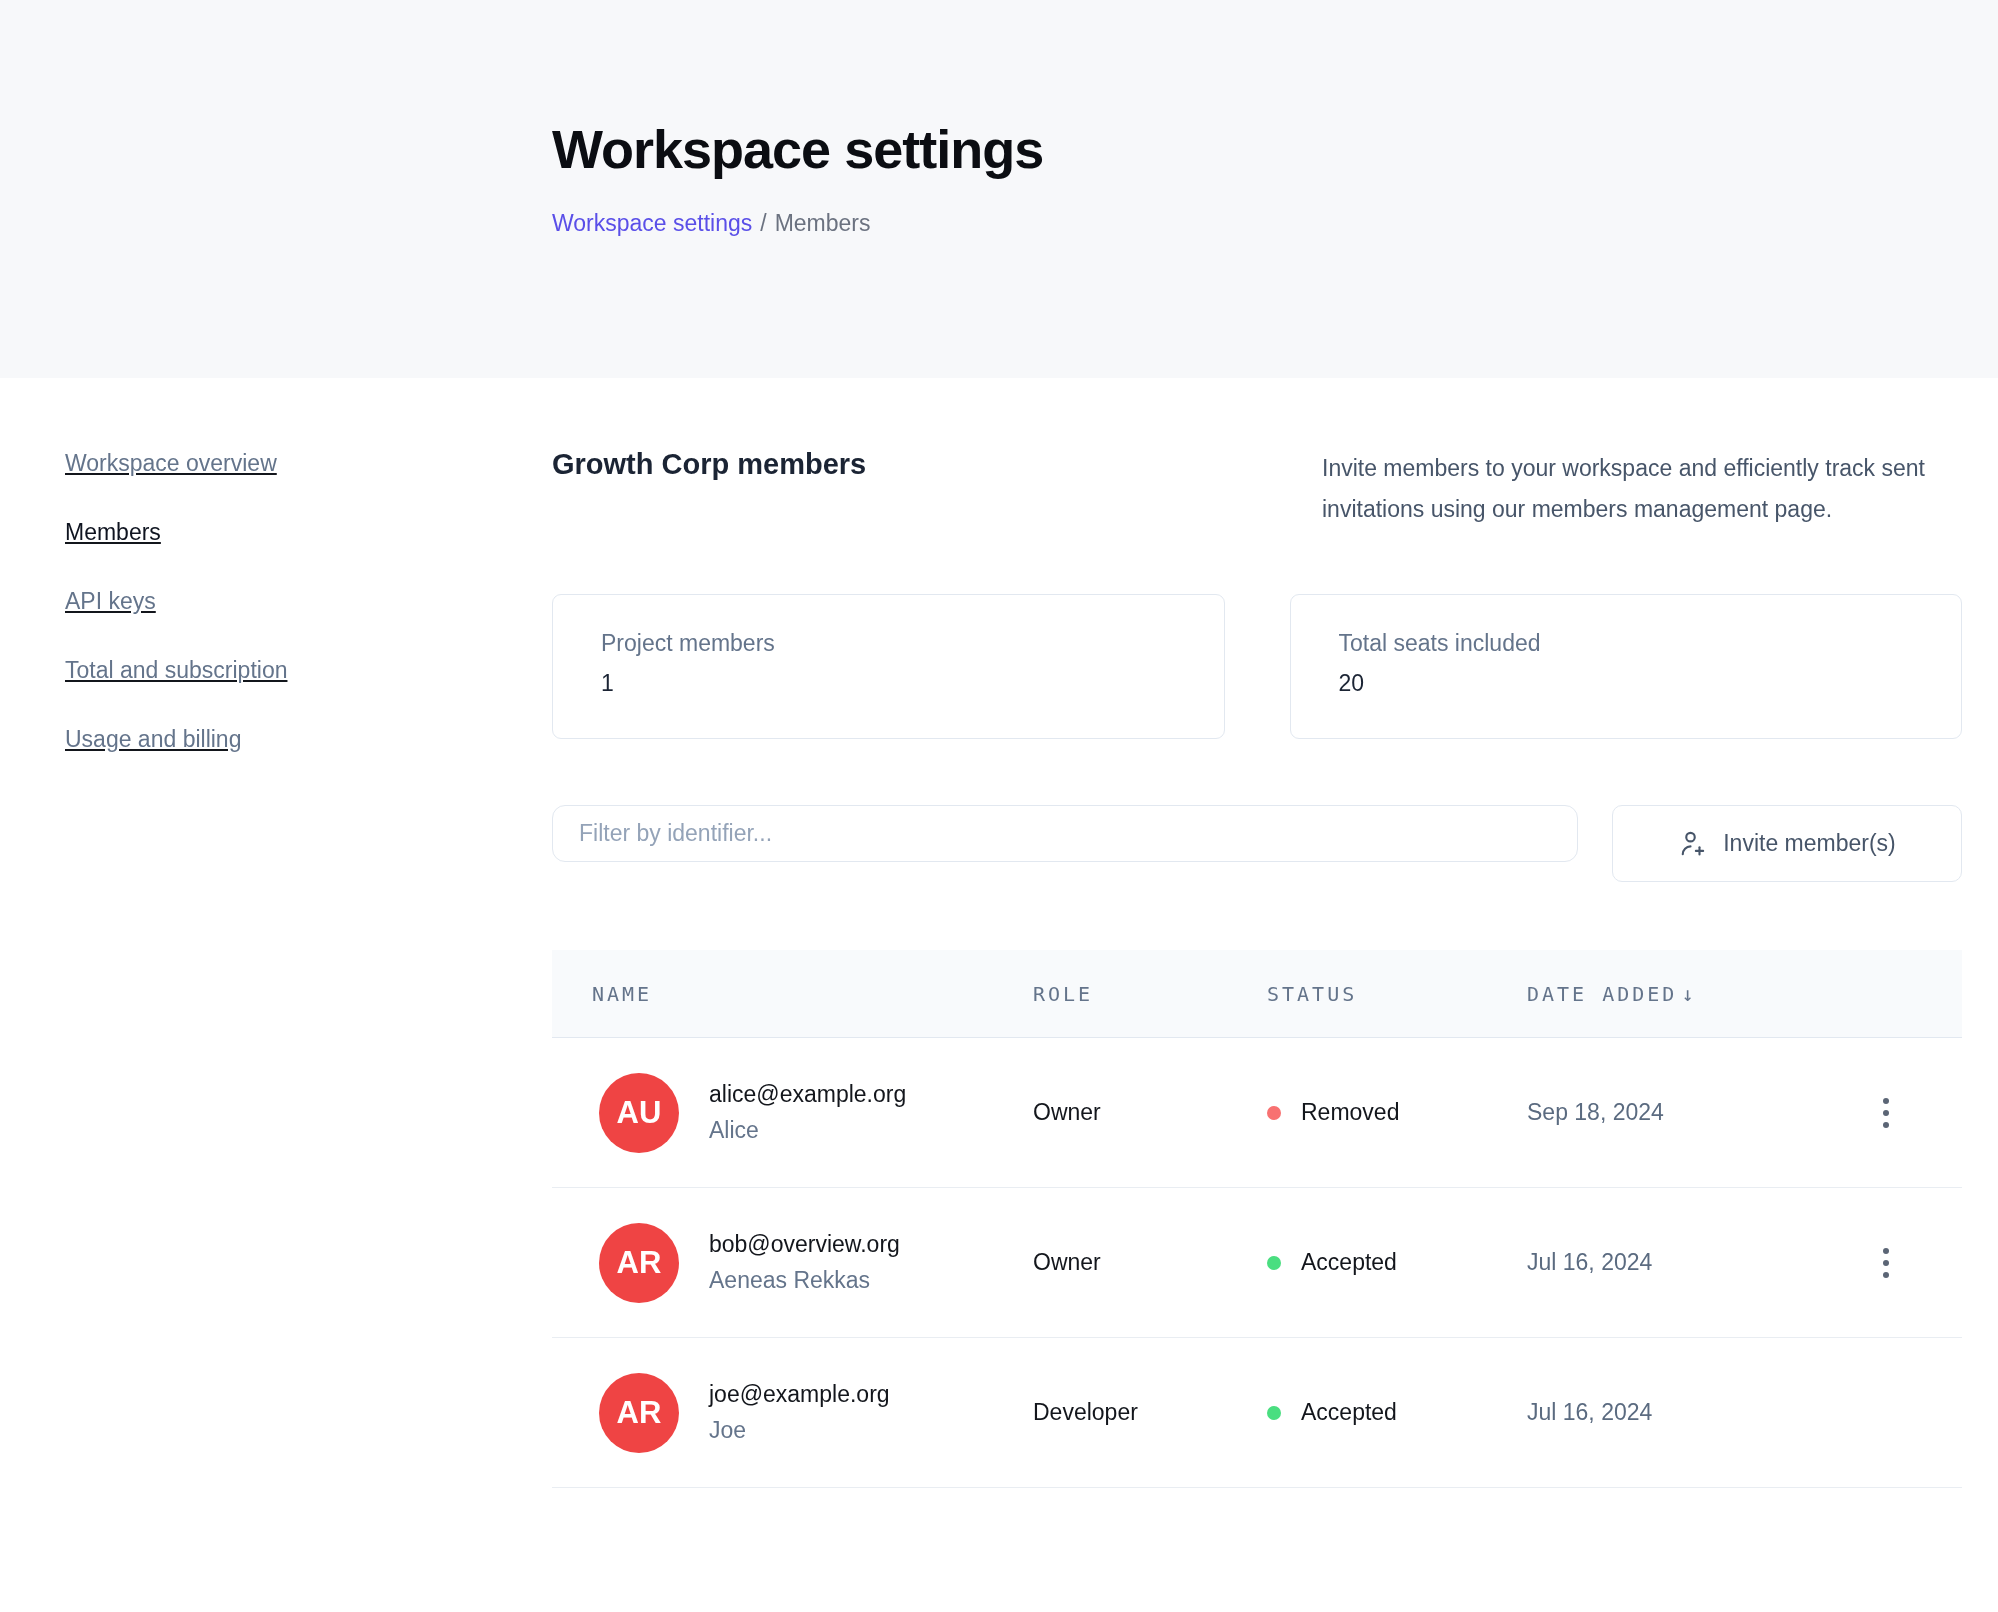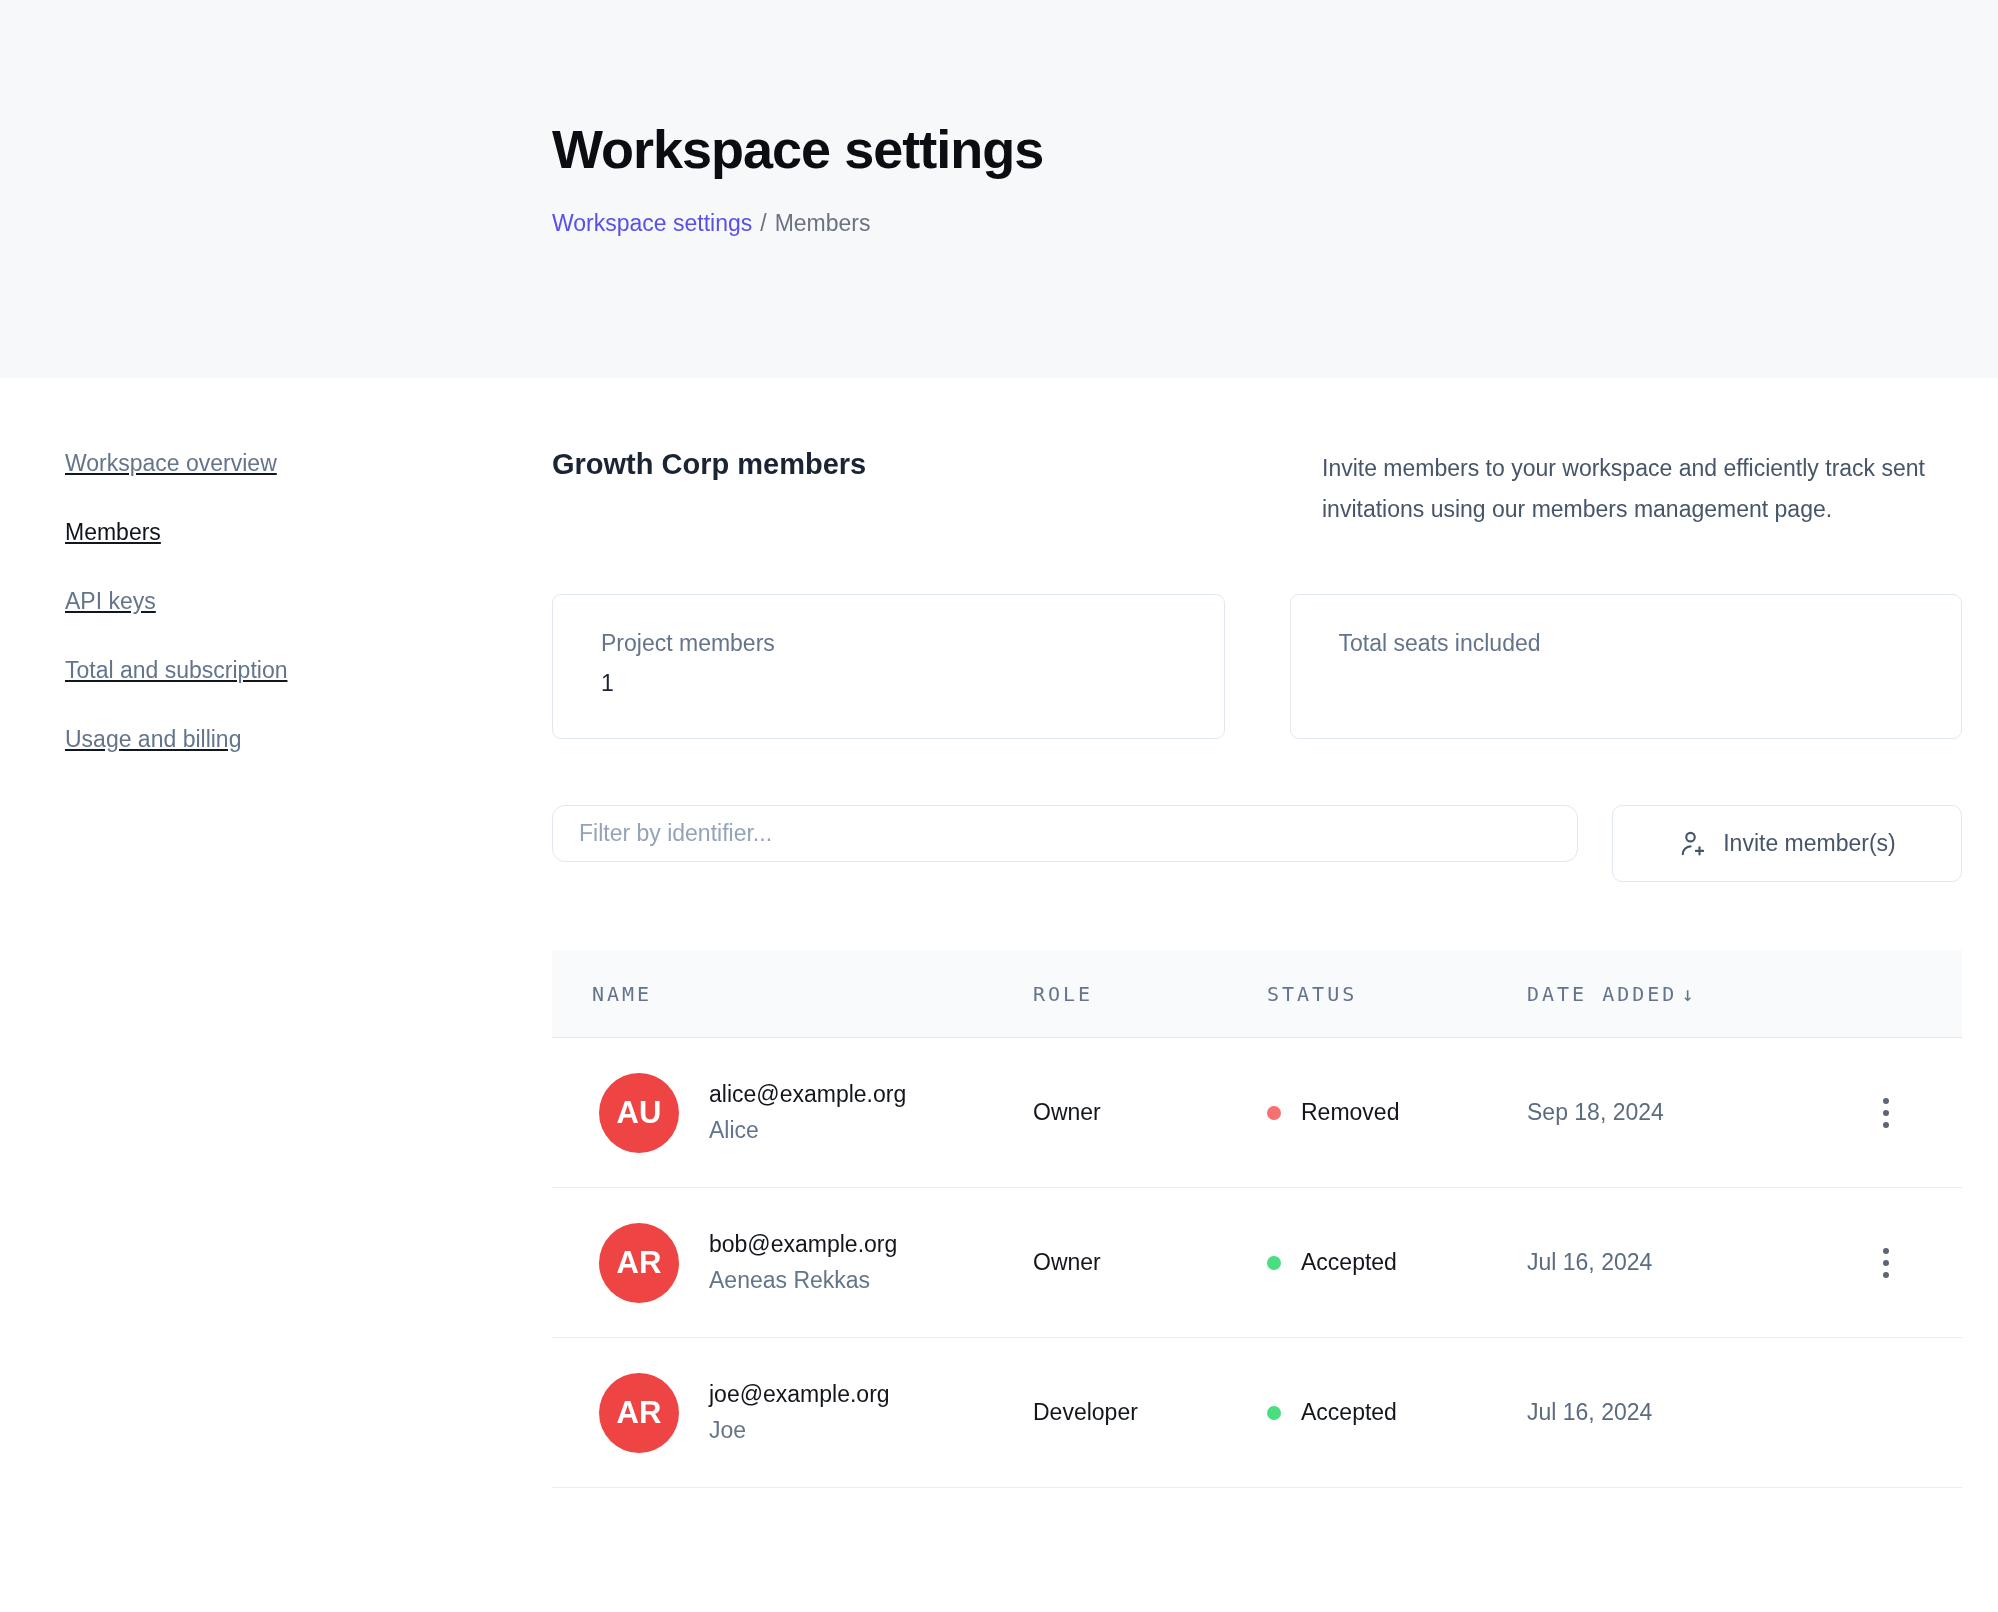--- a/index.html
+++ b/index.html
@@ -96,20 +96,21 @@
       <div class="section-desc">Invite members to your workspace and efficiently track sent invitations using our members management page.</div>
     </div>
 
     <div class="stats-row">
       <div class="stat-card">
         <div class="stat-label">Project members</div>
         <div class="stat-value">1</div>
       </div>
       <div class="stat-card">
         <div class="stat-label">Total seats included</div>
+        <div class="stat-value">20</div>
       </div>
     </div>
 
     <div class="filter-row">
       <input class="filter-input" type="text" placeholder="Filter by identifier..." style="">
       <button class="invite-btn">
         <svg viewBox="0 0 24 24" fill="none" stroke="#475569" stroke-width="1.7" stroke-linecap="round" stroke-linejoin="round">
           <circle cx="10" cy="6.5" r="3.4"></circle>
           <path d="M3.8 20.2c0-3.5 2.8-6.3 6.2-6.3"></path>
           <path d="M17.2 14.6v5.8"></path>
@@ -149,21 +150,21 @@
               <i></i>
               <i></i>
               <i></i>
             </div>
         </div>
 
         <div class="t-row">
           <div class="cell-name">
             <div class="avatar">AR</div>
             <div class="ident">
-              <div class="email">bob@example.org</div>
+              <div class="email">bob@overview.org</div>
               <div class="uname">Aeneas Rekkas</div>
             </div>
           </div>
           <div class="cell-role">Owner</div>
           <div class="cell-status">
             <span class="dot" style="background: rgb(74, 222, 128);"></span>
             <span>Accepted</span>
           </div>
           <div class="cell-date">Jul 16, 2024</div>
           <div class="cell-menu">

